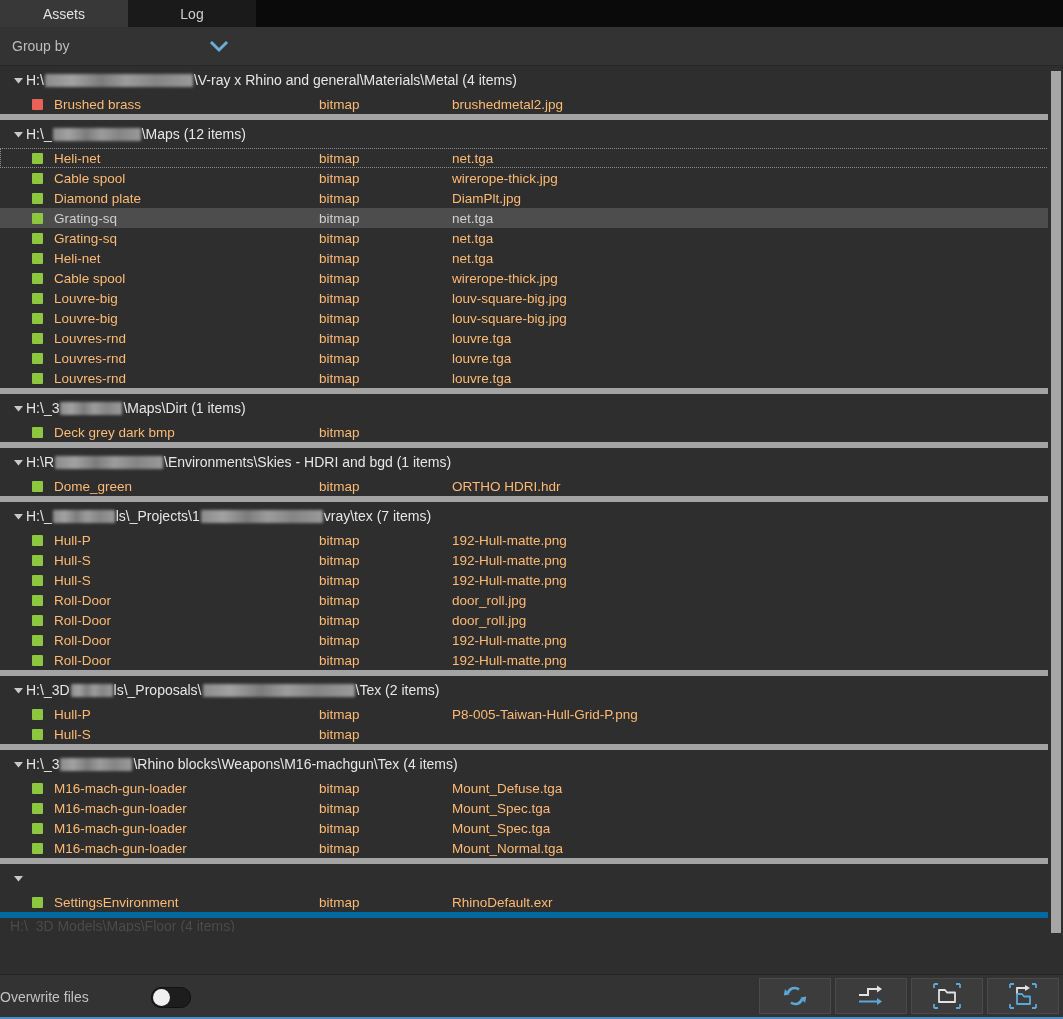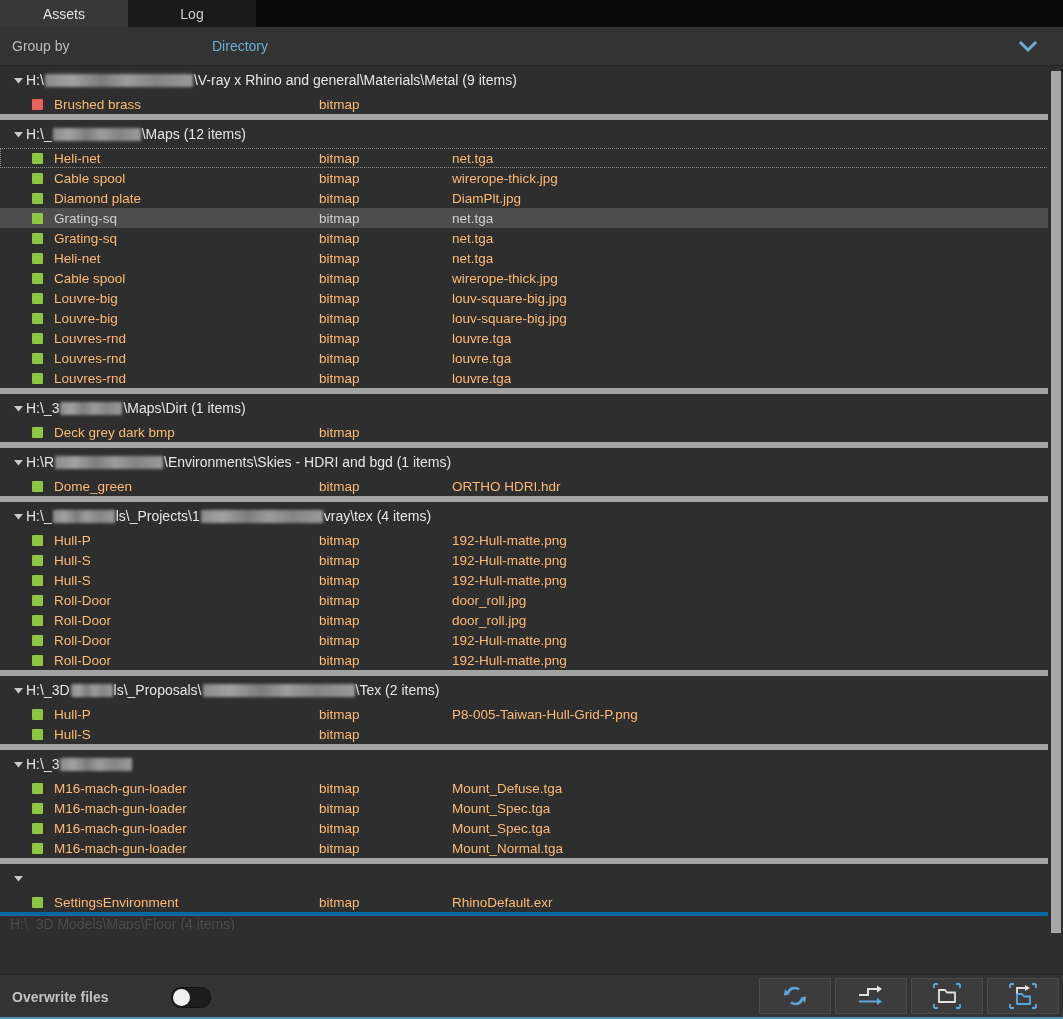--- a/index.html
+++ b/index.html
@@ -165,24 +165,22 @@
   .footer {
     height: 44px;
     flex: 0 0 auto;
     background: #333333;
     display: flex;
     align-items: center;
     border-top: 1px solid #262626;
     position: relative;
   }
   .ow-label {
-    margin-left: 12px;
     color: #c2c2c2;
     font-size: 14px;
-    font-weight: bold;
   }
   .toggle {
     margin-left: 62px;
     width: 38px;
     height: 19px;
     border-radius: 10px;
     background: #1d1d1d;
     border: 1px solid #111;
     position: relative;
     cursor: pointer;
@@ -219,65 +217,65 @@
     background: #4a90c4;
   }
   .partial-row {
     height: 14px;
     overflow: hidden;
     color: #4b4b4b;
     font-size: 14px;
     padding-left: 10px;
     display: flex;
     align-items: flex-start;
-    border-top: 4px solid #0369a1;
+    border-top: 6px solid #0369a1;
   }
 </style>
 </head>
 <body>
 
 <div class="app">
 
   <div class="tabbar">
     <div class="tab active">
       <span>Assets</span>
     </div>
     <div class="tab">
       <span>Log</span>
     </div>
   </div>
 
   <div class="groupby">
     <div class="groupby-label">Group by</div>
-    <div class="groupby-value">Directory</div>
     <div class="chev">
       <svg width="22" height="14" viewBox="0 0 22 14">
         <path d="M4 4 L11 11 L18 4" stroke="#6aaed6" stroke-width="3" fill="none" stroke-linecap="square"></path>
       </svg>
     </div>
   </div>
 
   <div class="listwrap">
     <div class="list" id="list">
         <div class="group-header first">
           <div class="tri">
             <svg width="11" height="11" viewBox="0 0 11 11">
               <path d="M1 3 L10 3 L5.5 8.5 Z" fill="#c9c9c9"></path>
             </svg>
           </div>
           <div class="grp-text">
             <span>H:\</span>
             <span class="redact" style="width: 148px;"></span>
-            <span>\V-ray x Rhino and general\Materials\Metal (9 items)</span>
+            <span>\V-ray x Rhino and general\Materials\Metal (4 items)</span>
           </div>
         </div>
         <div class="row">
           <div class="swatch" style="background: rgb(232, 98, 90);"></div>
           <div class="c-name">Brushed brass</div>
           <div class="c-type">bitmap</div>
+          <div class="c-file">brushedmetal2.jpg</div>
         </div>
         <div class="group-header">
           <div class="tri">
             <svg width="11" height="11" viewBox="0 0 11 11">
               <path d="M1 3 L10 3 L5.5 8.5 Z" fill="#c9c9c9"></path>
             </svg>
           </div>
           <div class="grp-text">
             <span>H:\_</span>
             <span class="redact" style="width: 88px;"></span>
@@ -395,21 +393,21 @@
           <div class="tri">
             <svg width="11" height="11" viewBox="0 0 11 11">
               <path d="M1 3 L10 3 L5.5 8.5 Z" fill="#c9c9c9"></path>
             </svg>
           </div>
           <div class="grp-text">
             <span>H:\_</span>
             <span class="redact" style="width: 62px;"></span>
             <span>ls\_Projects\1</span>
             <span class="redact" style="width: 122px;"></span>
-            <span> vray\tex (4 items)</span>
+            <span> vray\tex (7 items)</span>
           </div>
         </div>
         <div class="row">
           <div class="swatch" style="background: rgb(141, 198, 63);"></div>
           <div class="c-name">Hull-P</div>
           <div class="c-type">bitmap</div>
           <div class="c-file">192-Hull-matte.png</div>
         </div>
         <div class="row">
           <div class="swatch" style="background: rgb(141, 198, 63);"></div>
@@ -474,20 +472,21 @@
         </div>
         <div class="group-header">
           <div class="tri">
             <svg width="11" height="11" viewBox="0 0 11 11">
               <path d="M1 3 L10 3 L5.5 8.5 Z" fill="#c9c9c9"></path>
             </svg>
           </div>
           <div class="grp-text">
             <span>H:\_3</span>
             <span class="redact" style="width: 72px;"></span>
+            <span>\Rhino blocks\Weapons\M16-machgun\Tex (4 items)</span>
           </div>
         </div>
         <div class="row">
           <div class="swatch" style="background: rgb(141, 198, 63);"></div>
           <div class="c-name">M16-mach-gun-loader</div>
           <div class="c-type">bitmap</div>
           <div class="c-file">Mount_Defuse.tga</div>
         </div>
         <div class="row">
           <div class="swatch" style="background: rgb(141, 198, 63);"></div>

